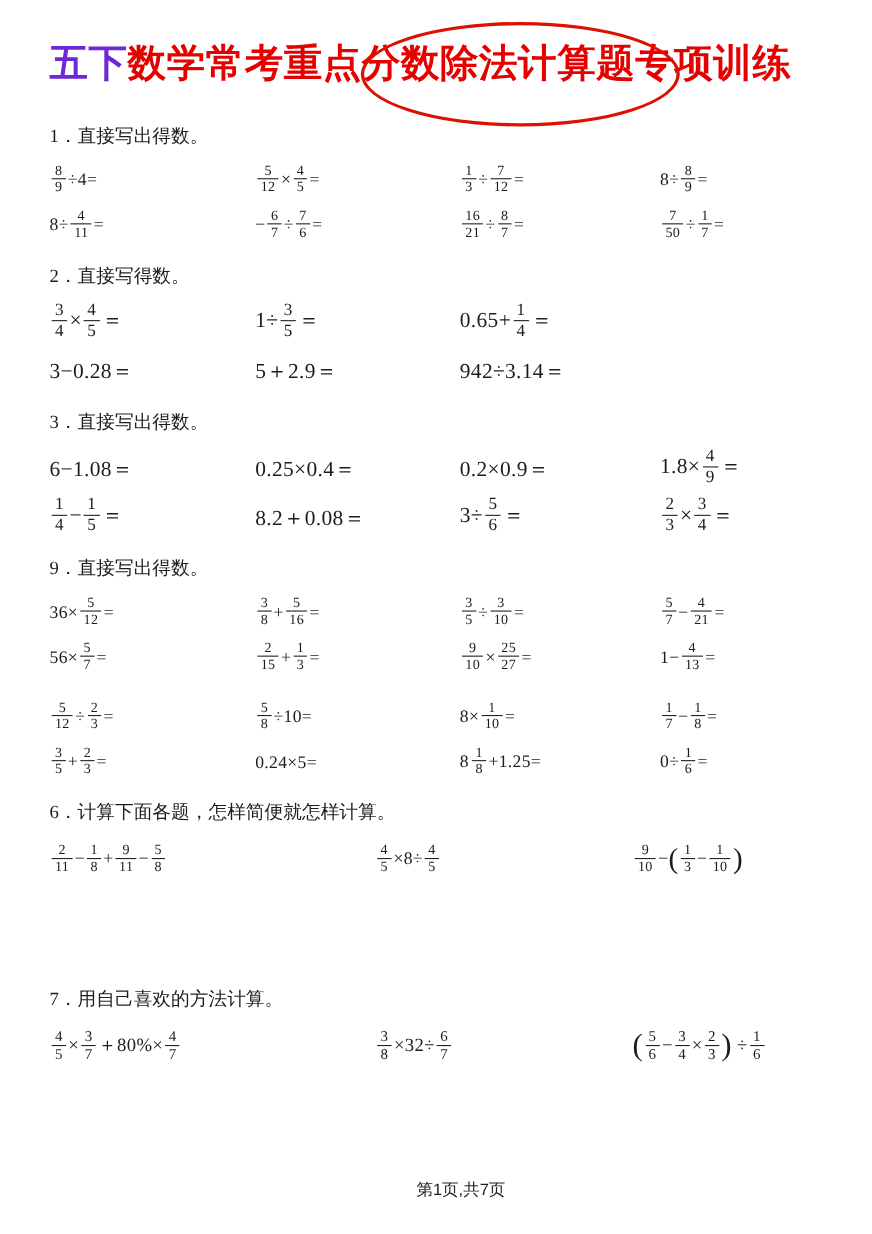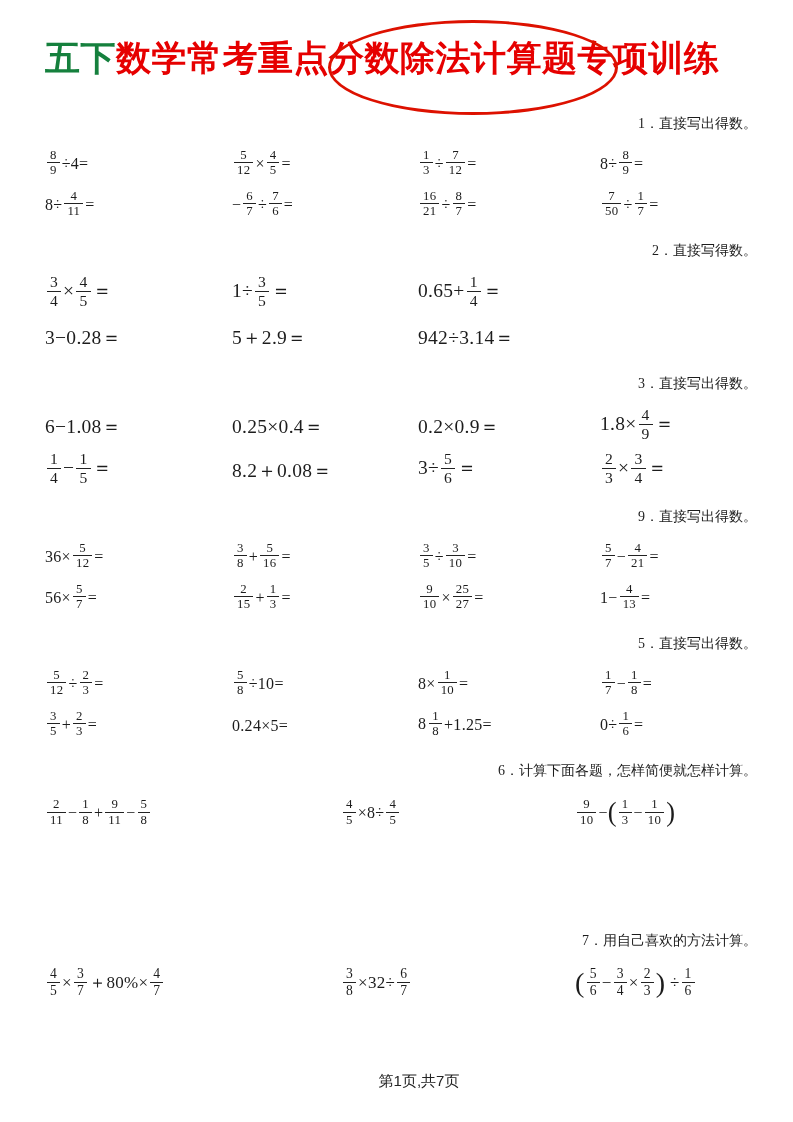--- a/index.html
+++ b/index.html
@@ -14,33 +14,33 @@
     padding: 30px 36px 0 45px;
   }
   
   .title-wrap { position: relative; margin-bottom: 26px; }
   .title-wrap h1 {
     font-family: "Liberation Sans", sans-serif;
     font-size: 35px; font-weight: 900;
     letter-spacing: 0.5px; white-space: nowrap;
     line-height: 1.6;
   }
-  .t-black { color: #15803d; }
+  .t-black { color: #6d28d9; }
   .t-red   { color: var(--accent, #e60000); }
   .circle-annotation {
     position: absolute;
     left: 283px; top: -10px;
     width: 290px; height: 95px;
     border: 3.5px solid #dd1100;
     border-radius: 50%;
     pointer-events: none;
   }
   
   .sec { margin-bottom: 13px; }
-  .sec-label { font-size: 14px; line-height: 24px; margin-bottom: 8px; text-align: right; }
+  .sec-label { font-size: 17px; line-height: 24px; margin-bottom: 8px; }
   .row { display: grid; align-items: center; min-height: 41px; }
   .row4 { grid-template-columns: 187px 186px 182px auto; }
   .row3 { grid-template-columns: 296px 234px auto; }
   .sec-2 .row, .sec-3 .row { font-size: 19.5px; min-height: 44px; }
   .sec-7 .row { font-size: 17px; min-height: 46px; }
   .sec-6 { margin-bottom: 92px; }
   .sec-6 .row { min-height: 46px; }
   .sec-7 { margin-bottom: 0; }
   .expr { white-space: nowrap; letter-spacing: 0.3px; }
   
@@ -241,21 +241,20 @@
           <span class="den">27</span>
         </span><span>=</span></span>
     <span class="expr"><span>1−</span><span class="frac">
           <span class="num">4</span>
           <span class="den">13</span>
         </span><span>=</span></span>
   </div>
 </section>
 
 <section class="sec sec-5">
-  <p class="sec-label">5．直接写出得数。</p>
   <div class="row row4">
     <span class="expr"><span class="frac">
           <span class="num">5</span>
           <span class="den">12</span>
         </span><span>÷</span><span class="frac">
           <span class="num">2</span>
           <span class="den">3</span>
         </span><span>=</span></span>
     <span class="expr"><span class="frac">
           <span class="num">5</span>

